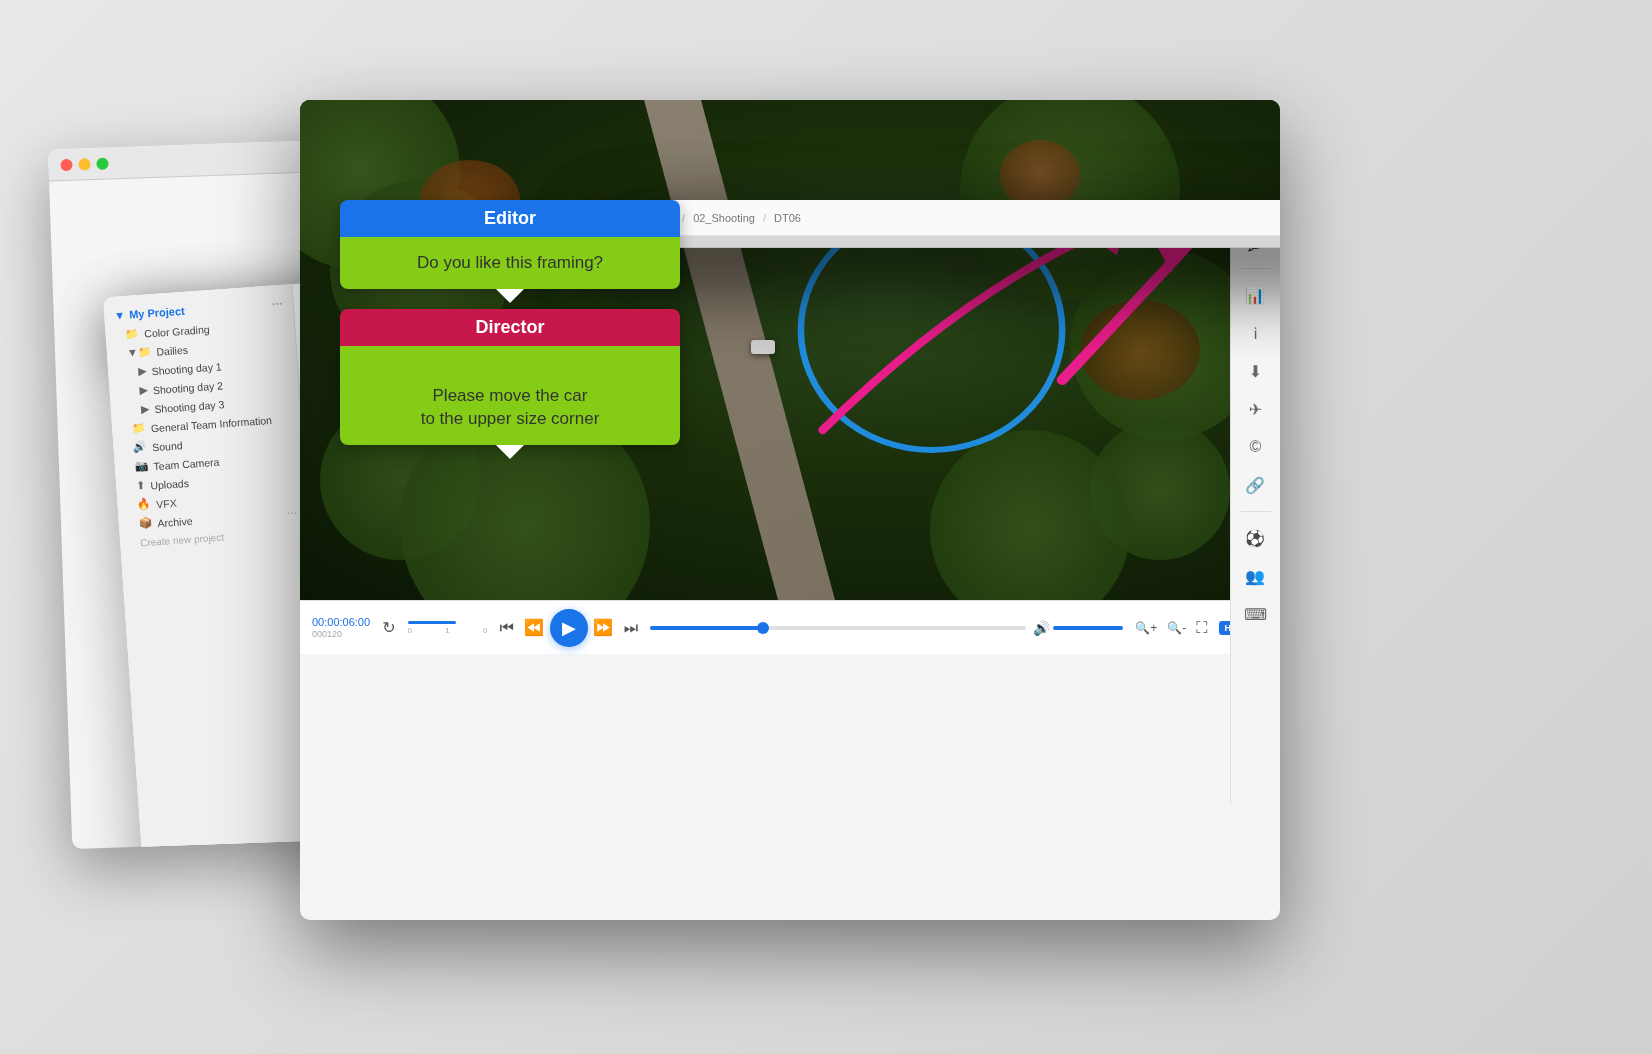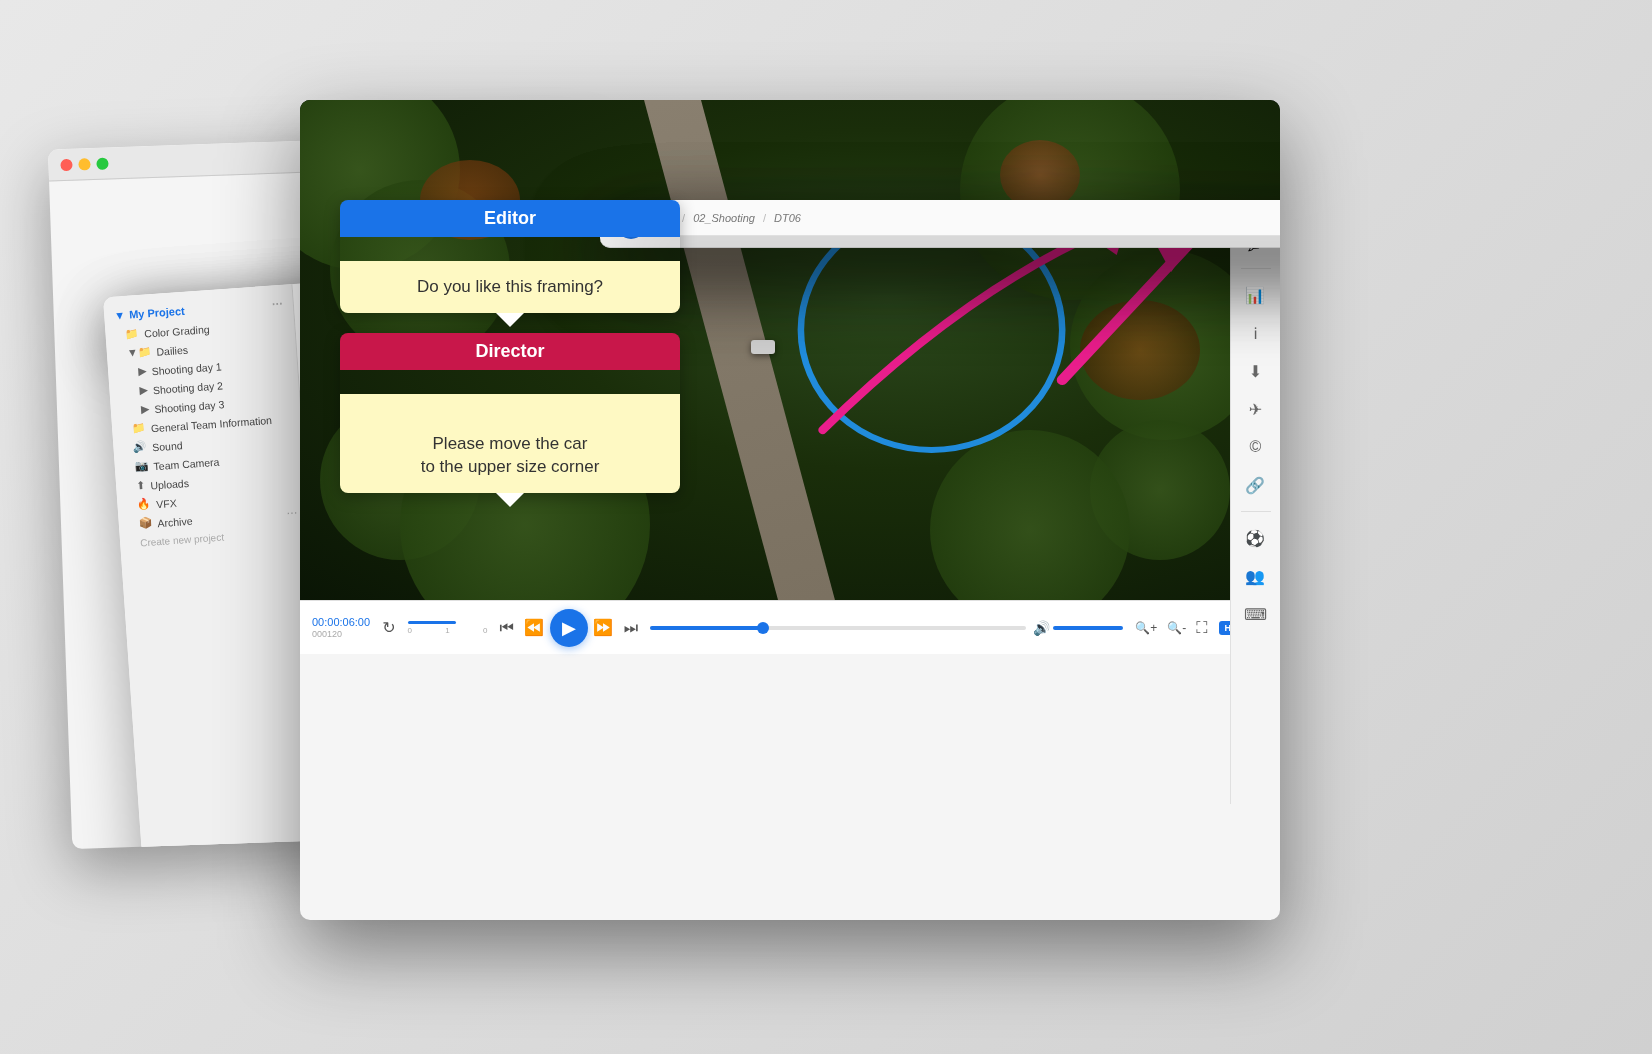--- a/index.html
+++ b/index.html
@@ -228,21 +228,21 @@
       height: 36px;
       display: flex;
       align-items: center;
       padding: 0 16px;
       border-bottom: 1px solid #e0e0e0;
       gap: 8px;
       font-size: 11px;
       color: #777;
     }
     .sub-header .breadcrumb-sep { color: #bbb; }
-    .sub-header .breadcrumb-item { cursor: pointer; font-style: italic; }
+    .sub-header .breadcrumb-item { cursor: pointer; }
 
     
     .video-container {
       position: relative;
       width: 100%;
       height: 500px;
       background: #1a1a2e;
       overflow: hidden;
     }
 
@@ -297,27 +297,26 @@
       box-shadow: 0 4px 16px rgba(0,0,0,0.3);
     }
     .bubble-header {
       padding: 8px 16px;
       font-size: 18px;
       font-weight: 700;
       color: #fff;
       text-align: center;
     }
     .bubble-body {
-      background: #fef9c3;
+      background: #84cc16;
       padding: 14px 16px;
       font-size: 17px;
       color: #333;
       text-align: center;
       line-height: 1.4;
-      margin-top: 24px;
     }
     .bubble-editor .bubble-header { background: #1a73e8; }
     .bubble-director .bubble-header { background: #c8174a; }
     .bubble-tail-down {
       width: 0; height: 0;
       border-left: 14px solid transparent;
       border-right: 14px solid transparent;
       border-top: 14px solid #fff;
       margin: 0 auto;
     }

